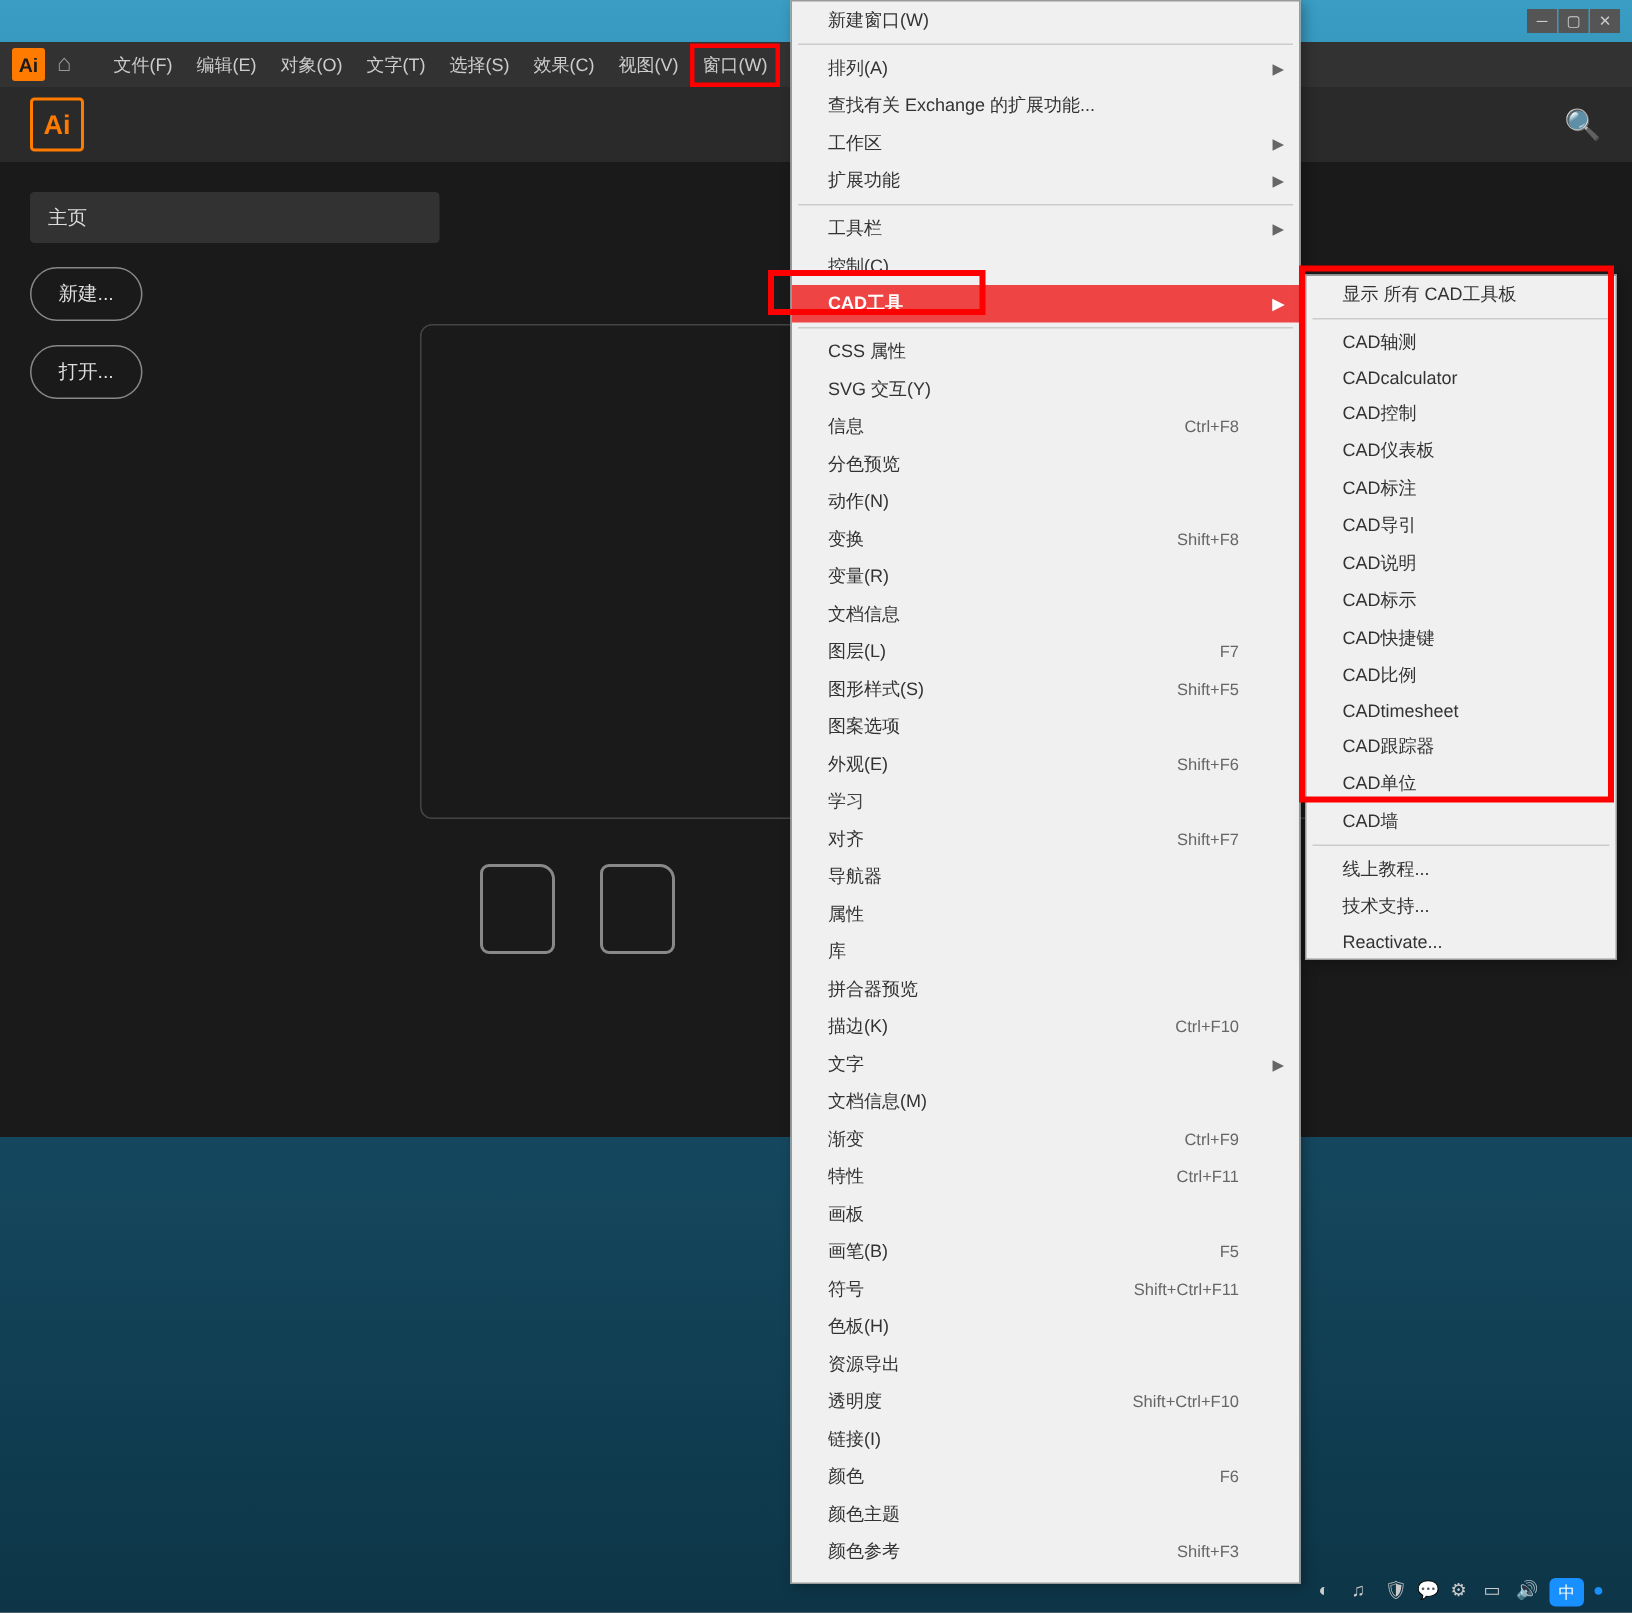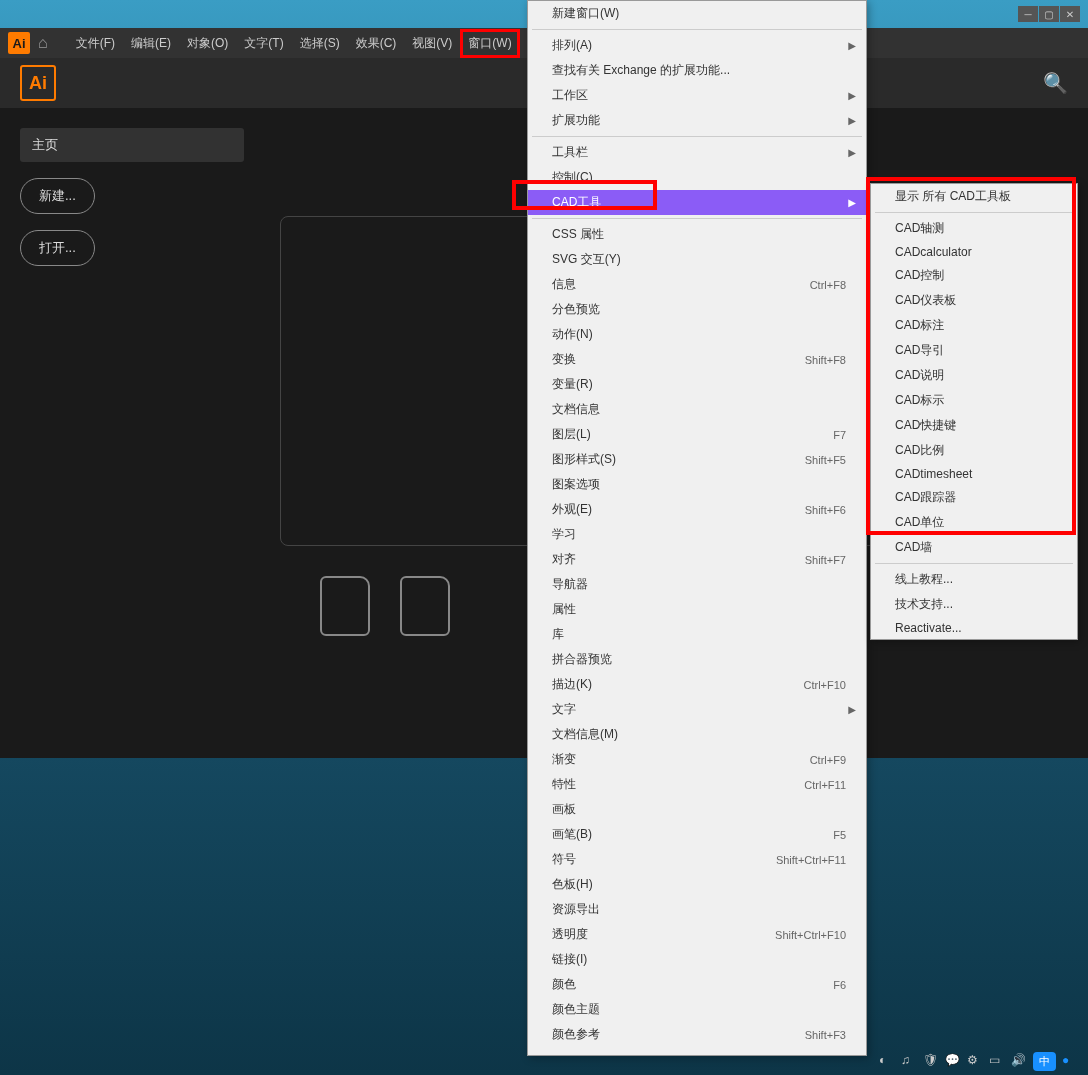--- a/index.html
+++ b/index.html
@@ -15,40 +15,40 @@
     .home-icon { color: #999; margin-right: 20px; font-size: 16px; }
     .menu-item { color: #ccc; font-size: 12px; padding: 18px 8px; cursor: pointer; }
     .menu-item.highlighted { border: 3px solid #ff0000; padding: 3px 5px; }
     
     .toolbar { height: 50px; background: #2a2a2a; display: flex; align-items: center; padding: 0 20px; justify-content: space-between; }
     .ai-logo-big { width: 36px; height: 36px; border: 2px solid #ff7b00; color: #ff7b00; font-weight: bold; font-size: 18px; display: flex; align-items: center; justify-content: center; border-radius: 3px; }
     .search-big { color: #999; font-size: 20px; }
     
     .content { display: flex; height: calc(100% - 80px); background: #1a1a1a; }
     .sidebar { width: 260px; padding: 20px; }
-    .tab-bar { background: #323232; padding: 8px 12px; color: #ddd; font-size: 13px; border-radius: 3px; width: 224px; }
+    .tab-bar { background: #323232; padding: 8px 12px; color: #ddd; font-size: 13px; border-radius: 3px; width: 273px; }
     .pill-btn { border: 1px solid #888; border-radius: 18px; padding: 8px 18px; color: #ddd; font-size: 13px; background: transparent; margin-top: 16px; cursor: pointer; display: block; }
     
     .main { flex: 1; padding: 30px 20px; }
     .welcome { color: #fff; font-size: 28px; font-weight: 300; text-align: center; margin-bottom: 40px; }
     .canvas-area { border: 1px solid #444; border-radius: 8px; height: 330px; display: flex; align-items: center; justify-content: center; margin-bottom: 30px; }
     .placeholder-img { width: 120px; height: 80px; border: 2px solid #888; border-radius: 6px; position: relative; }
     .placeholder-img::before { content: ""; position: absolute; bottom: 8px; left: 8px; right: 8px; height: 30px; background: transparent; border-top: 2px solid #888; clip-path: polygon(0 100%, 30% 20%, 50% 60%, 70% 0, 100% 100%); }
     .doc-icons { display: flex; gap: 30px; padding-left: 40px; }
     .doc-icon { width: 50px; height: 60px; border: 2px solid #888; border-radius: 6px 10px 6px 6px; }
     .tool-icon { width: 50px; height: 50px; border: 2px solid #888; border-radius: 50%; display: flex; align-items: center; justify-content: center; color: #888; margin-left: 400px; }
     
     .dropdown { position: absolute; top: 0; left: 527px; width: 340px; background: #f0f0f0; border: 1px solid #999; box-shadow: 2px 2px 8px rgba(0,0,0,0.3); z-index: 100; }
     .dd-item { padding: 4px 24px 4px 24px; font-size: 12px; color: #333; display: flex; justify-content: space-between; align-items: center; cursor: pointer; position: relative; }
-    .dd-item.selected { background: #8b5cf6; color: #fff; }
+    .dd-item.selected { background: #ef4444; color: #fff; font-weight: bold; }
     .dd-item.disabled { color: #404040; }
     .dd-sep { height: 1px; background: #ccc; margin: 3px 4px; }
     .dd-arrow { position: absolute; right: 10px; font-size: 10px; color: #666; }
     .dd-item.selected .dd-arrow { color: #fff; }
-    .dd-shortcut { color: #666; font-size: 11px; position: absolute; right: 20px; }
+    .dd-shortcut { color: #666; font-size: 11px; position: absolute; right: 40px; }
     .red-box1 { position: absolute; border: 4px solid #ff0000; top: 180px; left: 512px; width: 145px; height: 30px; z-index: 200; pointer-events: none; }
     
     .submenu { position: absolute; top: 183px; left: 870px; width: 208px; background: #f0f0f0; border: 1px solid #999; box-shadow: 2px 2px 8px rgba(0,0,0,0.3); z-index: 150; }
     .red-box2 { position: absolute; border: 4px solid #ff0000; top: 177px; left: 866px; width: 210px; height: 358px; z-index: 200; pointer-events: none; }
     
     .taskbar { position: absolute; bottom: 0; right: 0; height: 28px; display: flex; align-items: center; gap: 6px; padding: 0 10px; }
     .tray-icon { width: 16px; height: 16px; color: #ccc; font-size: 12px; }
     .ime-badge { background: #1890ff; color: #fff; padding: 2px 6px; border-radius: 4px; font-size: 11px; }
   </style>
 </head>

